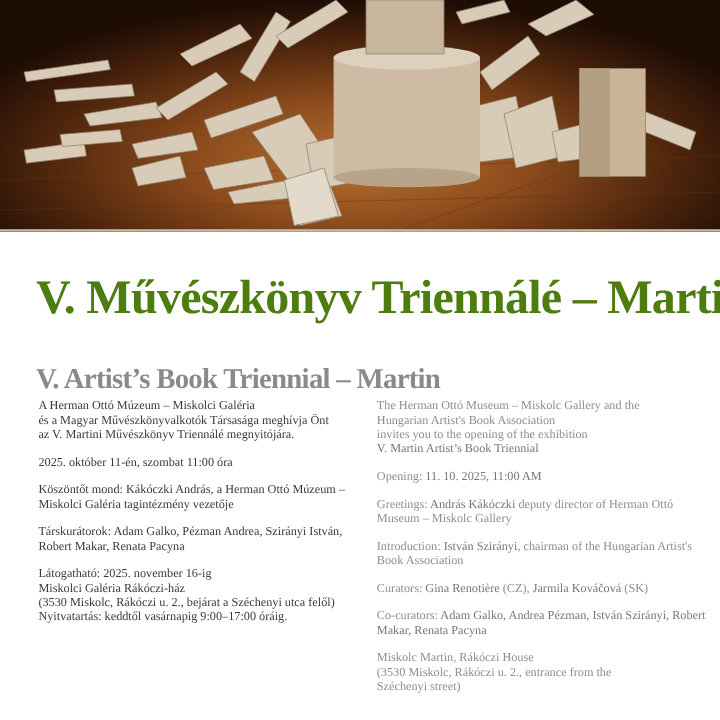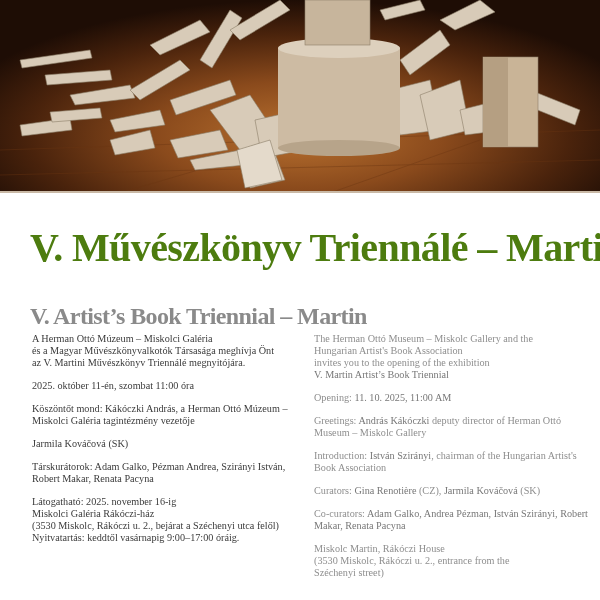--- a/index.html
+++ b/index.html
@@ -100,21 +100,20 @@
   <div class="para">
     <span>A Herman Ottó Múzeum – Miskolci Galéria</span>
     <span>és a Magyar Művészkönyvalkotók Társasága meghívja Önt</span>
     <span class="inline"><span>az </span><b><span>V. Martini Művészkönyv Triennálé</span></b><span> megnyitójára.</span></span>
   </div>
   <div class="para"><b>2025. október 11-én, szombat 11:00 óra</b></div>
   <div class="para inline">
     <span>Köszöntőt mond: </span><b><span>Kákóczki András</span></b><span>, a Herman Ottó Múzeum – Miskolci Galéria tagintézmény vezetője</span>
   </div>
   <div class="para">
-    <span class="inline"><b><span>Jarmila Kováčová</span></b><span> (SK)</span></span>
   </div>
   <div class="para inline">
     <span>Társkurátorok: </span><b><span>Adam Galko, Pézman Andrea, Szirányi István, Robert Makar, Renata Pacyna</span></b>
   </div>
   <div class="para">
     <span>Látogatható: 2025. november 16-ig</span>
     <span>Miskolci Galéria Rákóczi-ház</span>
     <span style="white-space:nowrap">(3530 Miskolc, Rákóczi u. 2., bejárat a Széchenyi utca felől)</span>
     <span>Nyitvatartás: keddtől vasárnapig 9:00–17:00 óráig.</span>
   </div>

